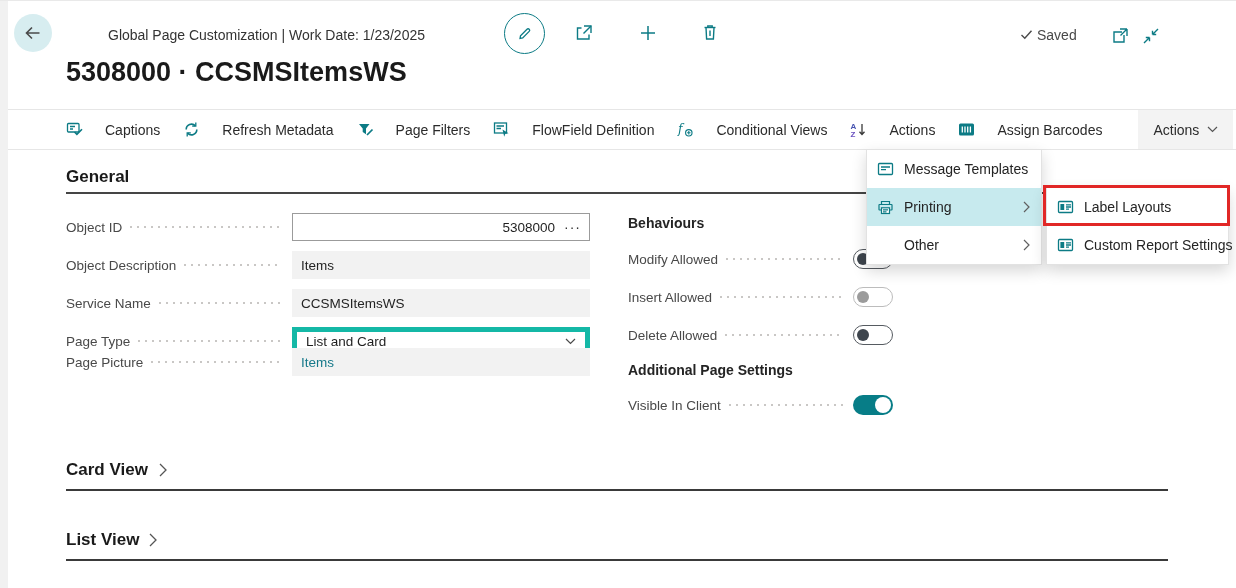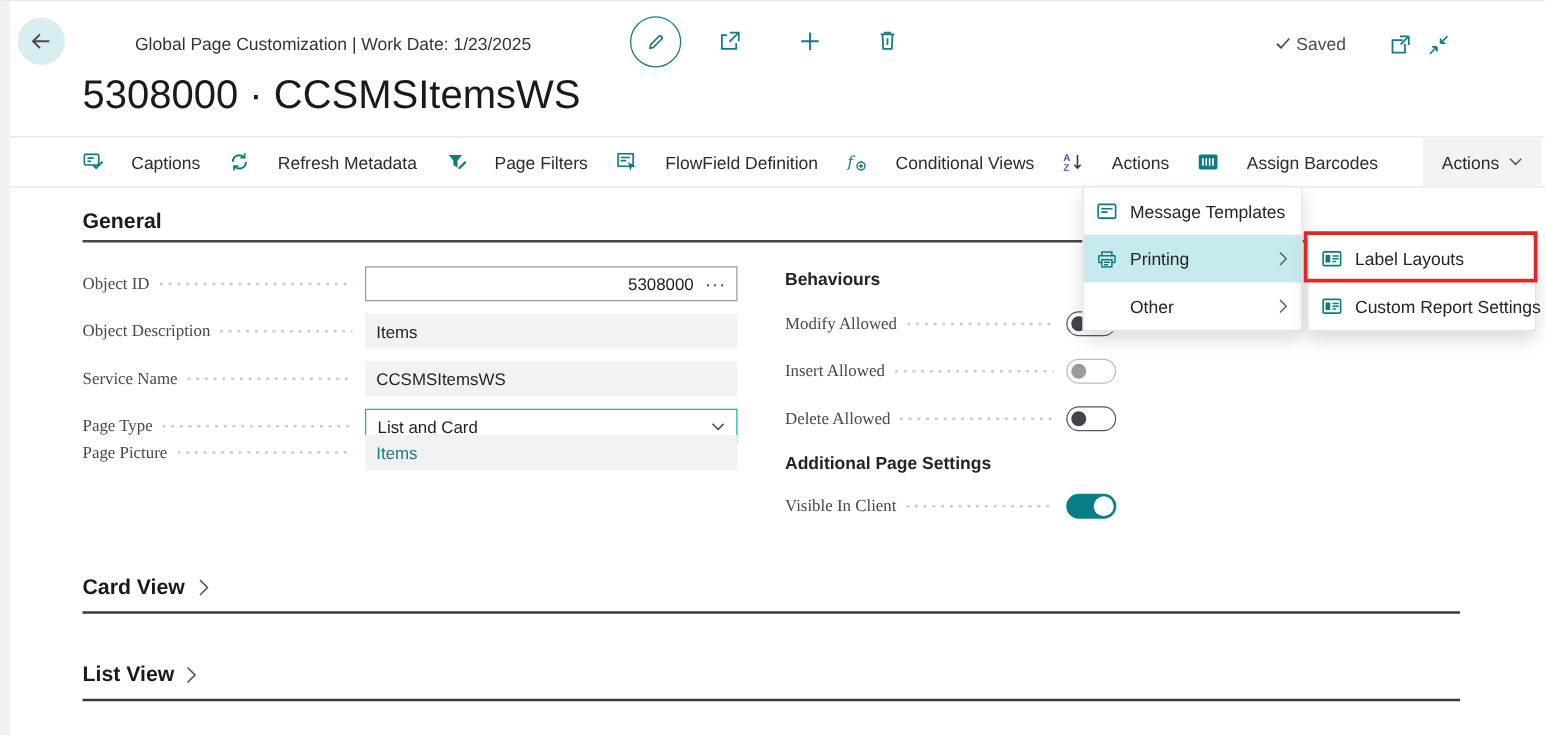--- a/index.html
+++ b/index.html
@@ -24,48 +24,48 @@
     border:1px solid #0c7b85; display:flex; align-items:center; justify-content:center; cursor:pointer; }
   .hd-ic { display:flex; align-items:center; justify-content:center; cursor:pointer; }
   #share-btn { left:573px; top:22px; }
   #new-btn { left:638px; top:22px; }
   #delete-btn { left:700px; top:21px; }
   #saved-box { left:1019px; top:26px; display:flex; gap:3px;
     font-size:14px; color:#494949; }
   #popout-btn { left:1110px; top:25px; }
   #collapse-btn { left:1141px; top:25px; }
 
-  #page-title { left:66px; top:56px; font-size:32px; font-weight:400; color:#1a1a1a; white-space:nowrap; }
+  #page-title { left:66px; top:56px; font-size:27px; font-weight:700; color:#1a1a1a; white-space:nowrap; }
 
   
   #toolbar { left:8px; top:108px; right:0; height:41px;
     border-top:1px solid #e6e6e6; border-bottom:1px solid #e6e6e6;
     display:flex; align-items:center; padding-left:58px; }
   .t-item { display:flex; align-items:center; gap:22px; font-size:14px; color:#2b2b2b;
     cursor:pointer; white-space:nowrap; margin-right:23px; }
   .t-icon { width:17px; height:17px; flex:none; display:flex; align-items:center; justify-content:center; }
   #tb-divider { width:1px; height:24px; background:#d2d2d2; margin:0 2px 0 3px; }
   #actions-btn { height:100%; display:flex; align-items:center; gap:8px; background:#f3f3f3;
     padding:0 15px; font-size:14px; color:#2b2b2b; cursor:pointer; margin-left:8px; }
   #fewer-options-btn { margin-left:22px; font-size:14px; color:#2b2b2b; cursor:pointer; }
 
   
   #general-heading { left:66px; top:166px; font-size:17px; font-weight:700; color:#1a1a1a; }
   #general-line { left:66px; top:191px; width:1102px; height:2px; background:#454545; }
 
   .frow { position:absolute; left:66px; width:524px; height:28px; display:flex; align-items:center; }
-  .flabel { font-size:13.5px; color:#494949; white-space:nowrap;font-family:Liberation Serif, serif; }
+  .flabel { font-size:13.5px; color:#494949; white-space:nowrap; }
   .leader { flex:1; height:2px; align-self:center; margin:0 10px 0 8px;
     background-image:radial-gradient(circle at 1px 1px,#c9c7c5 1px,transparent 1.4px);
     background-size:7px 2px; background-repeat:repeat-x; background-position:left center; }
   .fctrl { width:298px; height:28px; flex:none; display:flex; align-items:center; font-size:13.5px; }
   .fctrl.edit { background:#fff; border:1px solid #9b9b9b; justify-content:flex-end; padding:0 8px; color:#1f1f1f; cursor:text; }
   .assist { margin-left:9px; color:#333; letter-spacing:1px; cursor:pointer; font-size:14px; }
   .fctrl.read { background:#f2f2f2; padding:0 9px; color:#242424; }
-  .fctrl.select { background:#fff; border:1px solid #14b8a6; padding:0 9px; justify-content:space-between; color:#1f1f1f; cursor:pointer; }
+  .fctrl.select { background:#fff; border:5px solid #14b8a6; padding:0 9px; justify-content:space-between; color:#1f1f1f; cursor:pointer; }
   .link-val { color:#17798a; }
 
   
   .subhead { position:absolute; left:628px; font-size:14px; font-weight:700; color:#242424; white-space:nowrap; }
   .brow { position:absolute; left:628px; width:265px; height:28px; display:flex; align-items:center; }
   .toggle { width:40px; height:20px; border-radius:10px; position:relative; flex:none; cursor:pointer; }
   .toggle.off { background:#fff; border:1px solid #565b61; }
   .toggle.off .knob { position:absolute; left:3px; top:3px; width:12px; height:12px; border-radius:50%; background:#3e454d; }
   .toggle.off.disabled { border-color:#bcbcbc; }
   .toggle.off.disabled .knob { background:#9b9b9b; }

